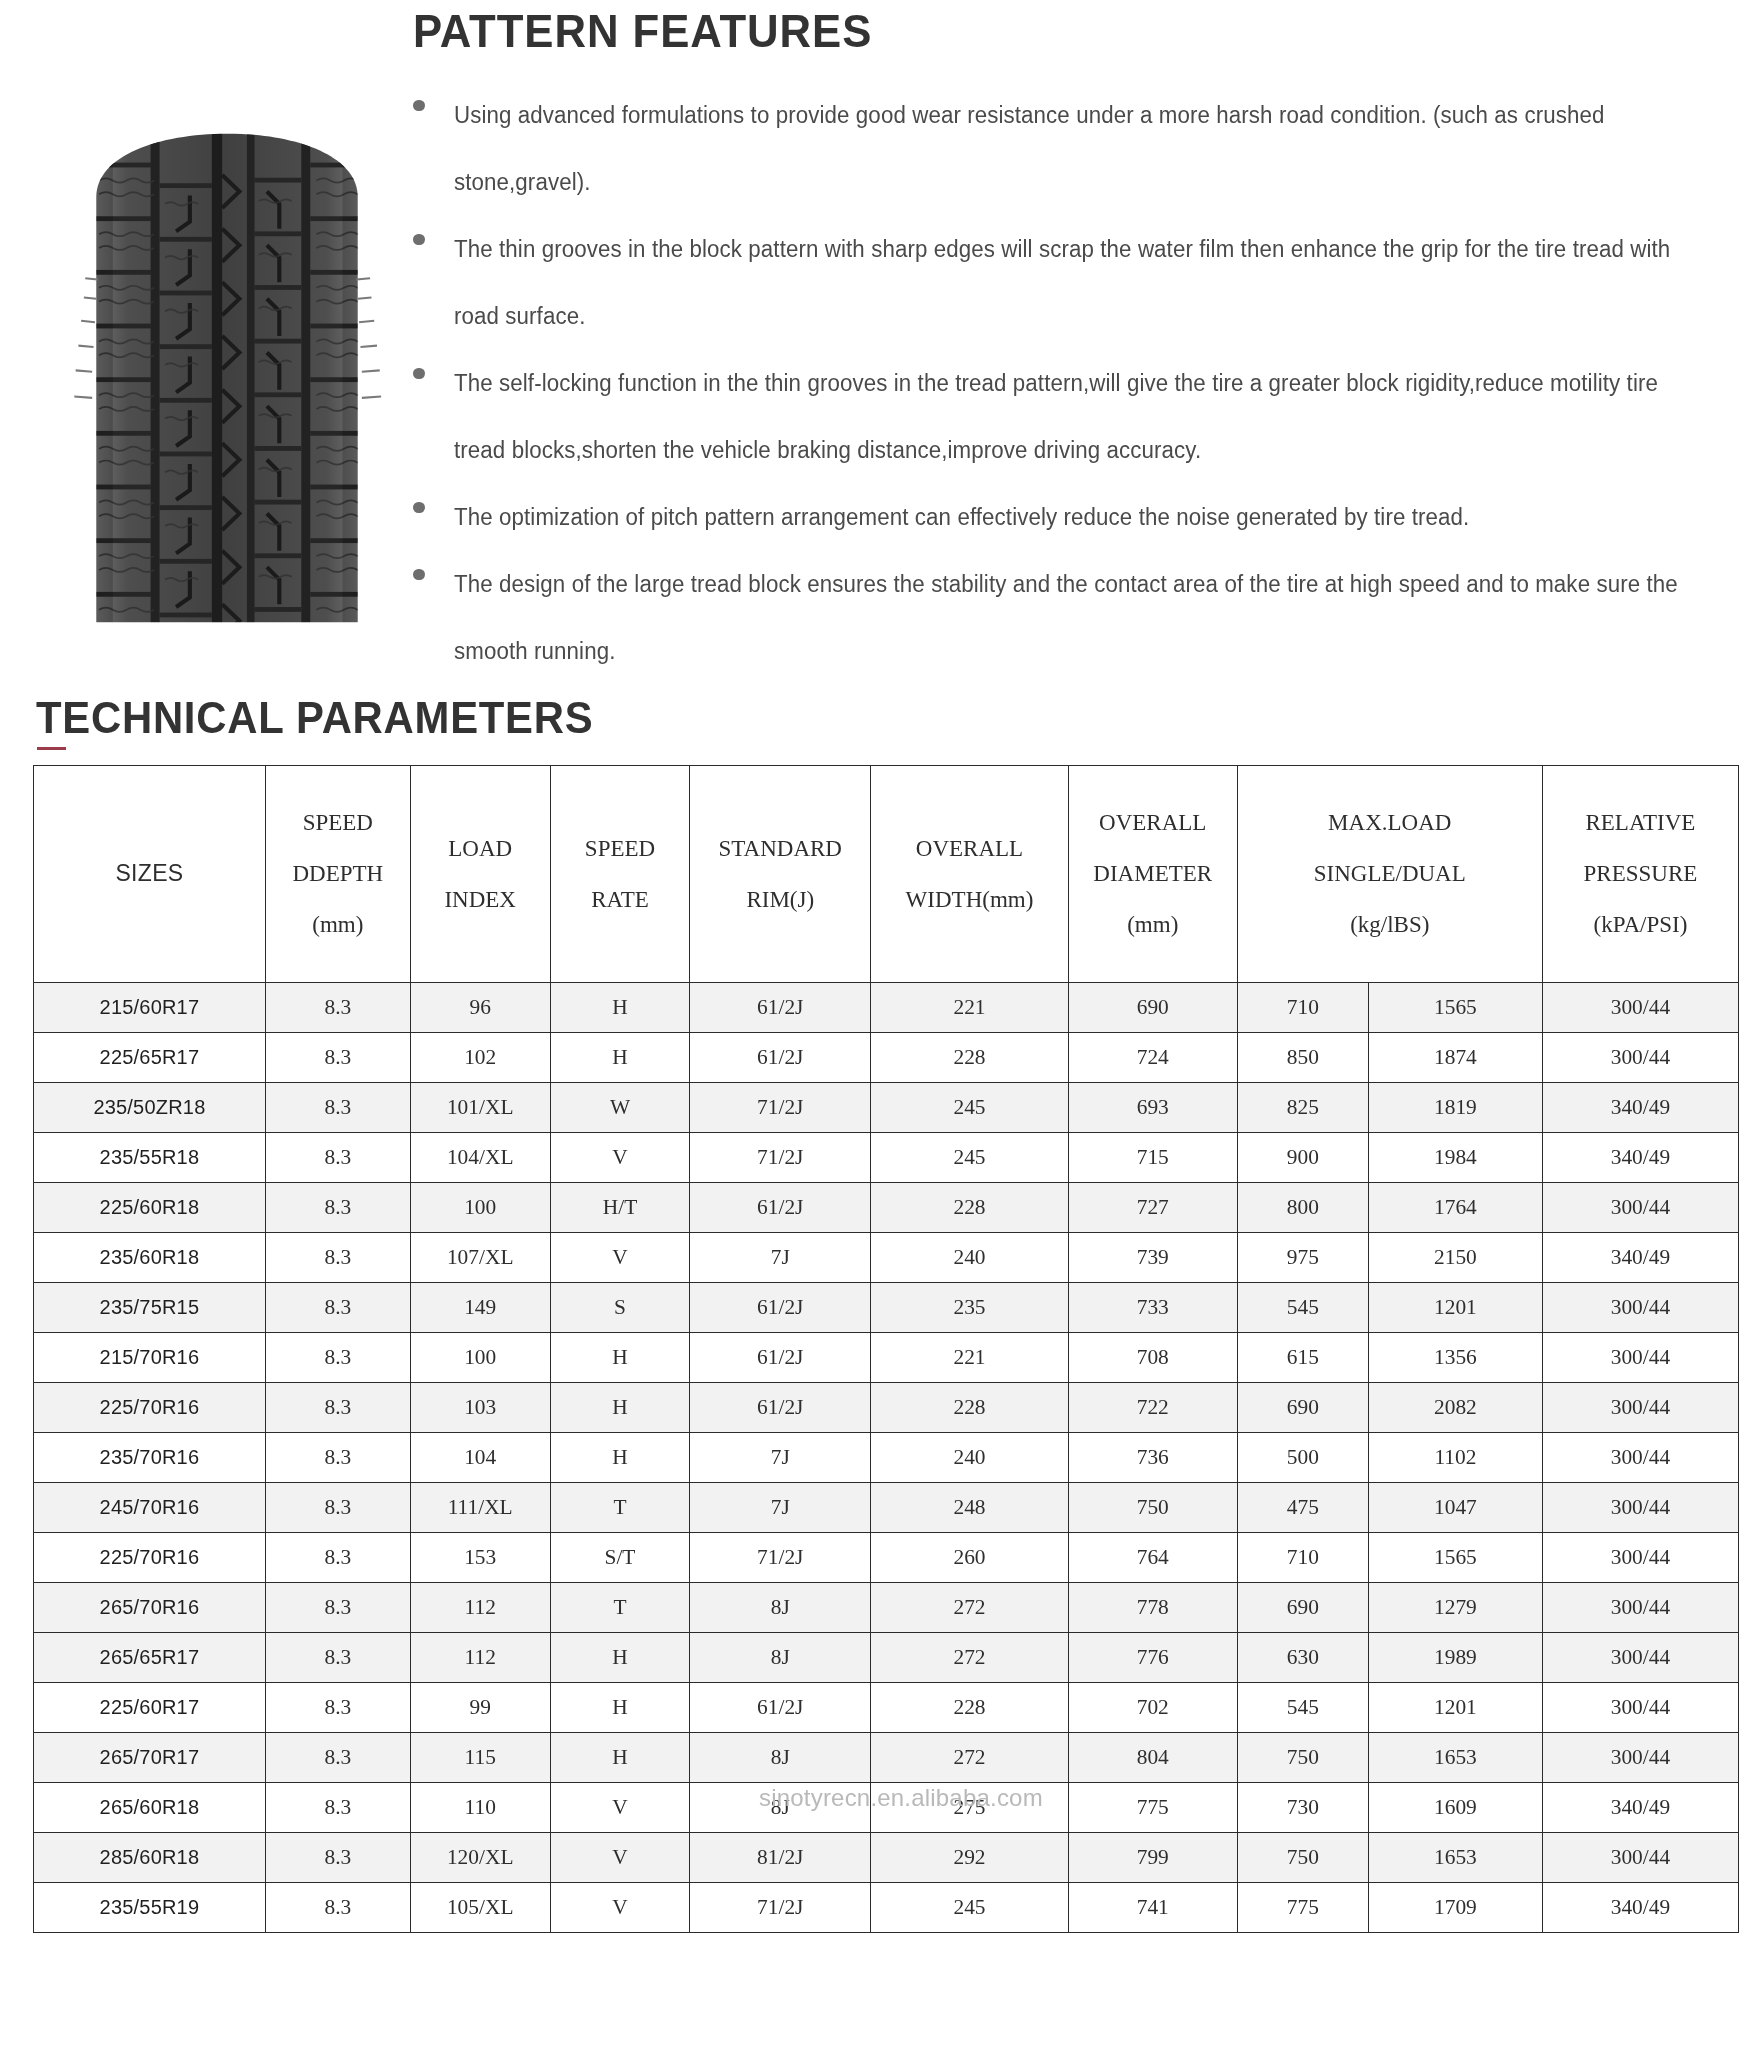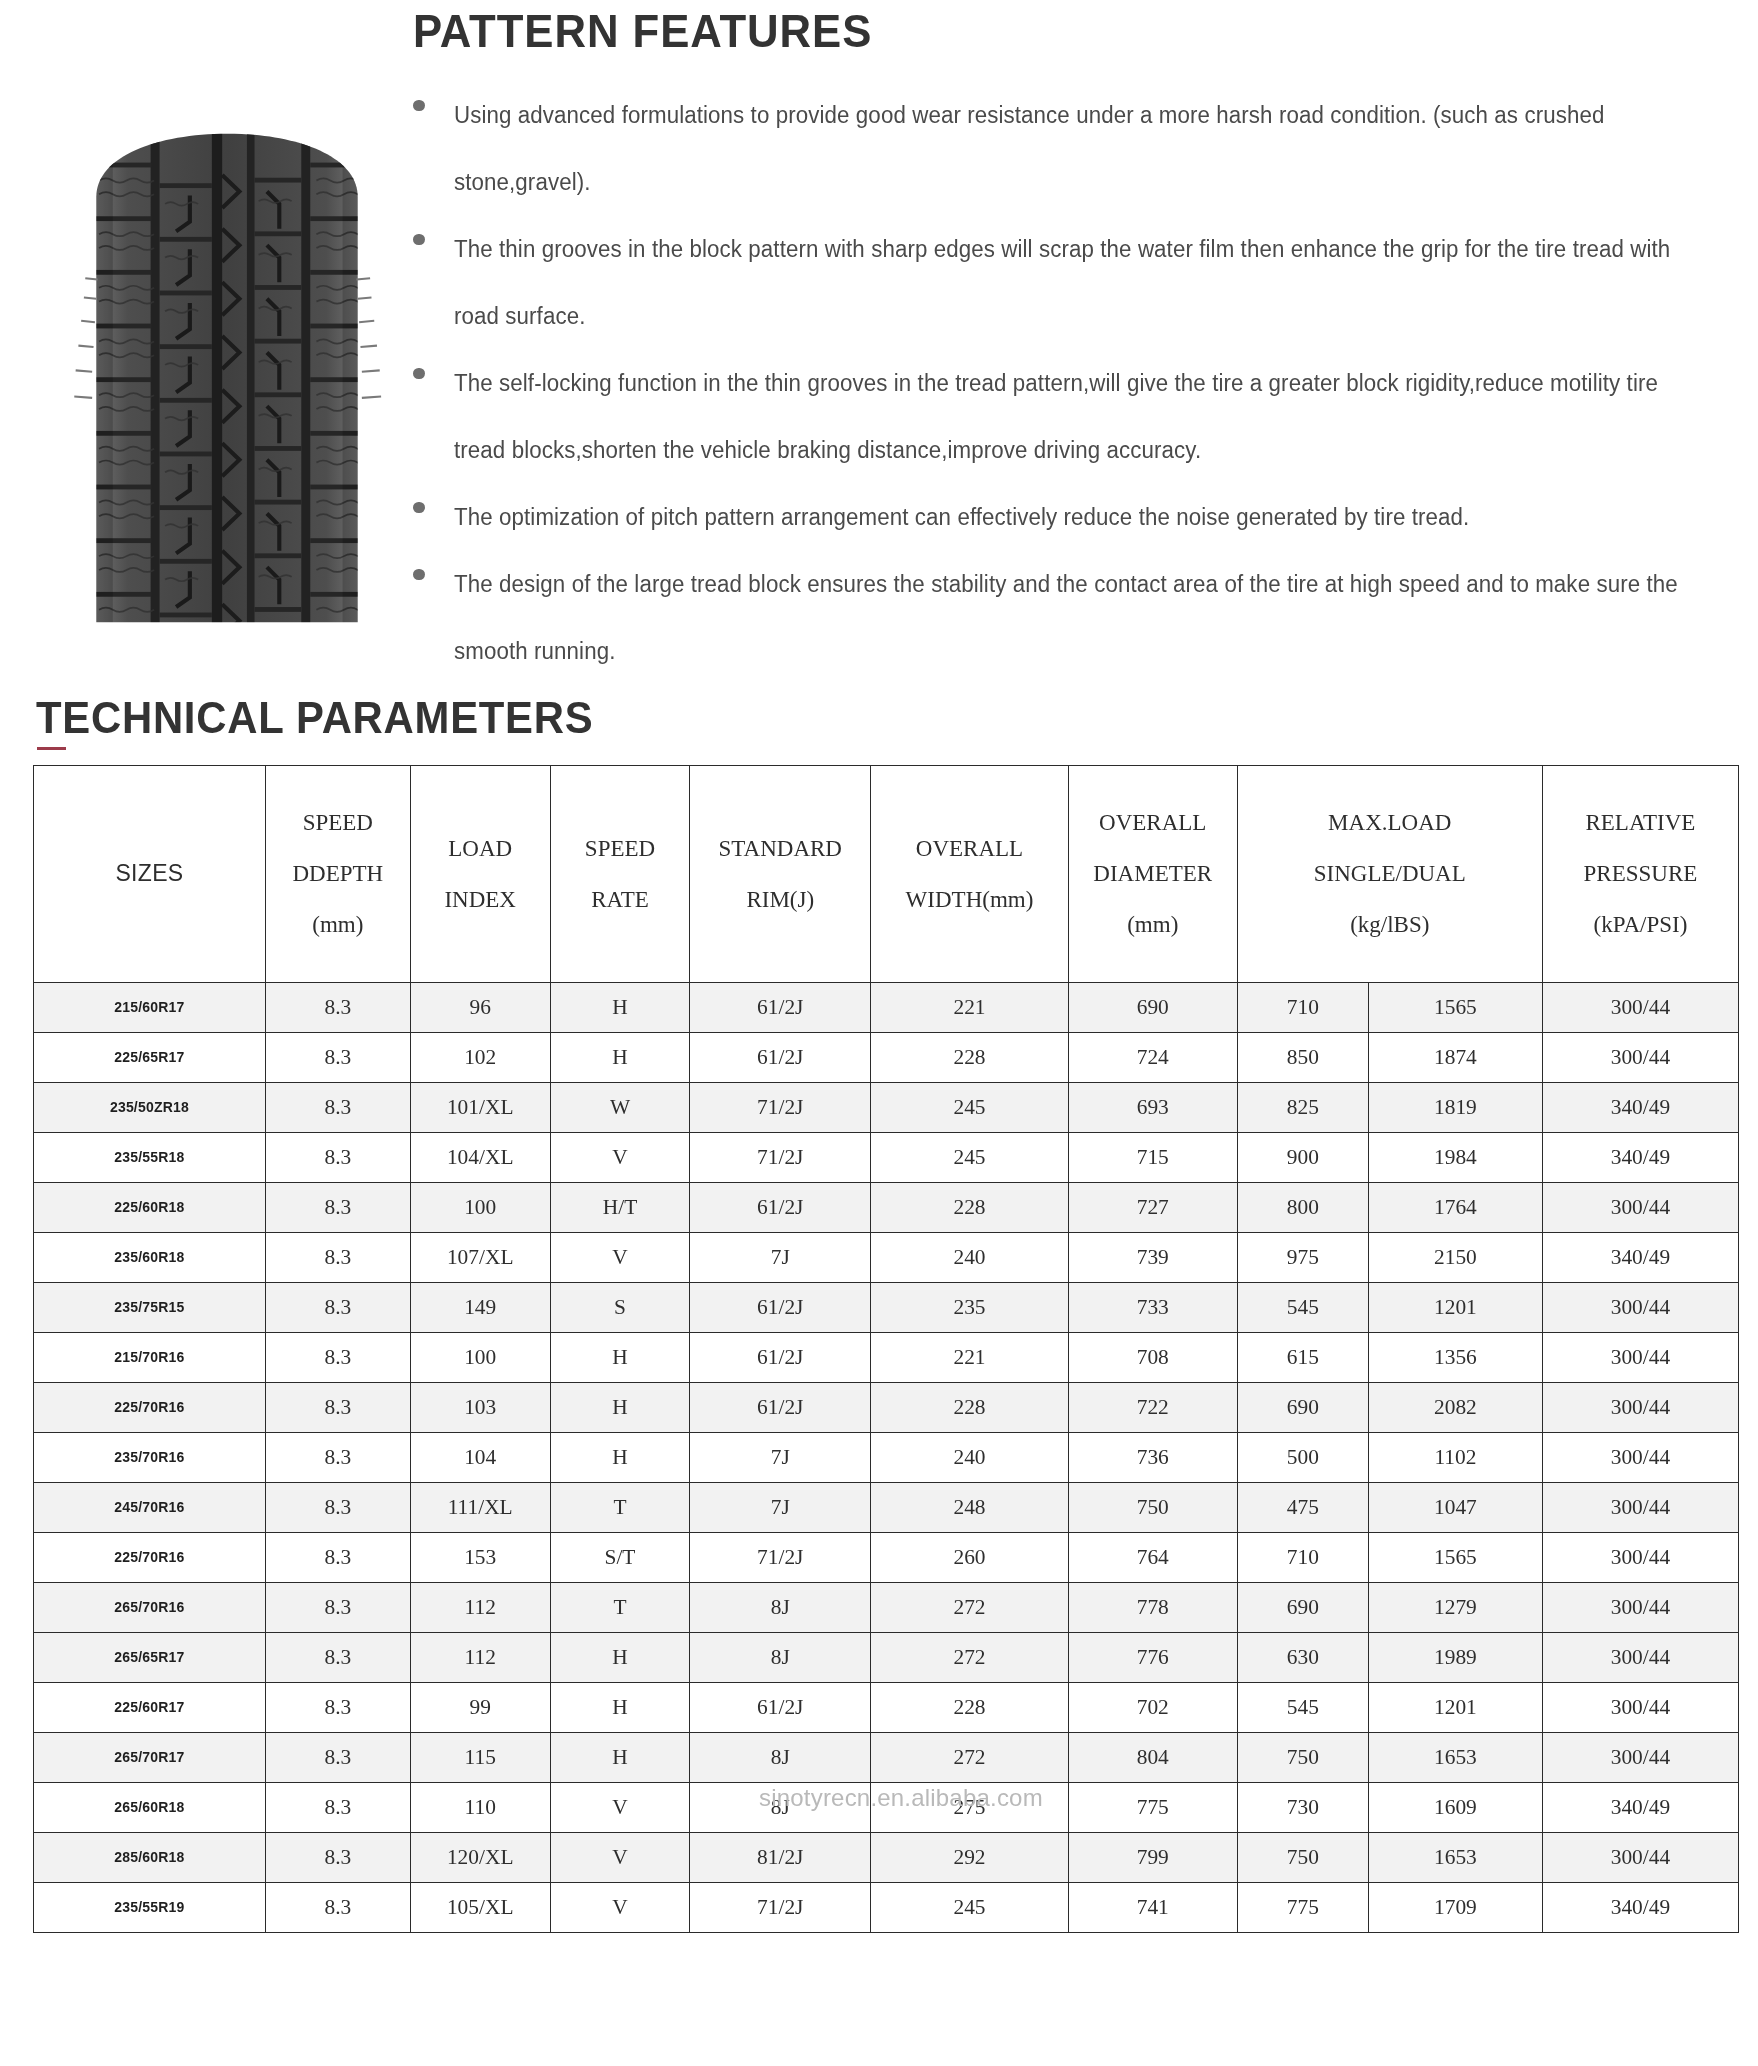--- a/index.html
+++ b/index.html
@@ -161,22 +161,22 @@
   table.spec-table tbody td {
     height: 50px;
     font-size: 21.4px;
     color: #2e2e2e;
     padding: 0 2.1px;
     font-family: "Liberation Serif", serif;
   }
 
   table.spec-table tbody td.size-cell {
     font-family: "Liberation Sans", sans-serif;
-    font-weight: 700;
-    font-size: 14px;
+    font-weight: 400;
+    font-size: 20px;
     letter-spacing: 0.2px;
     color: #1f1f1f;
   }
 
   table.spec-table tbody tr.odd-row td { background: #f2f2f2; }
   table.spec-table tbody tr.even-row td { background: #ffffff; }
 
   .watermark {
     position: absolute;
     left: 751px;

